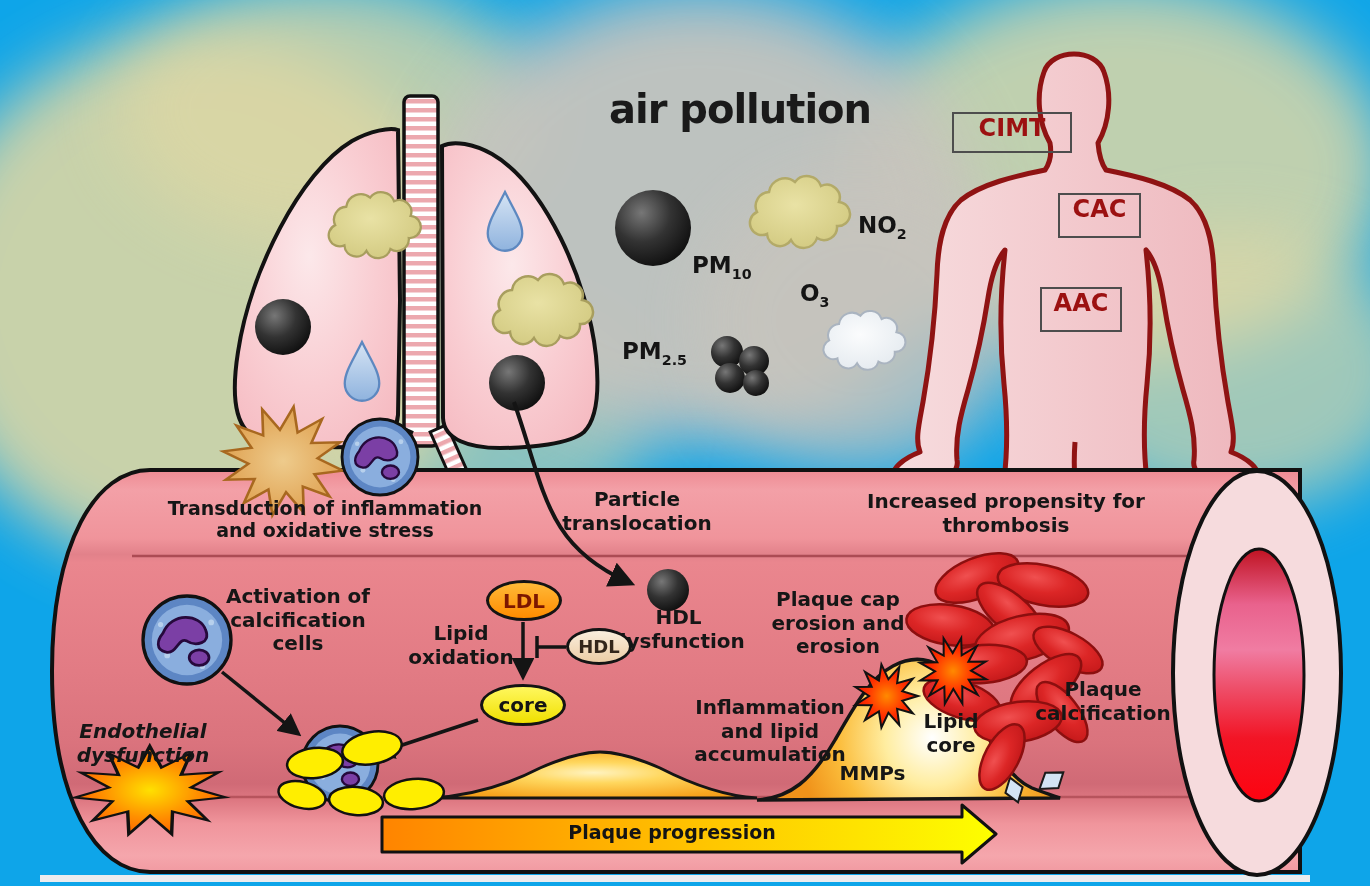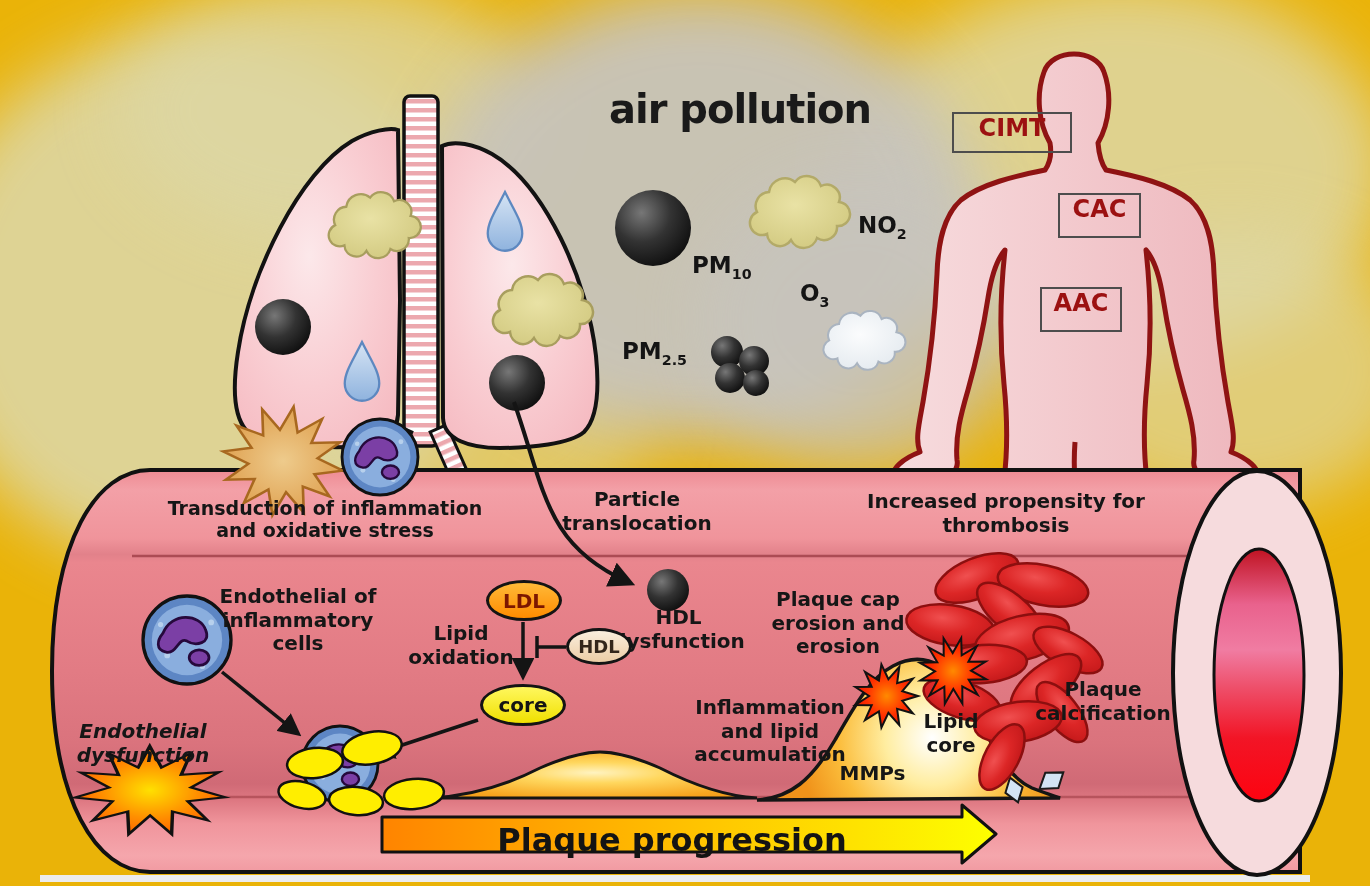--- a/index.html
+++ b/index.html
@@ -1,29 +1,29 @@
 <!DOCTYPE html>
 <html><head>
 <meta charset="utf-8">
 <style>
   html,body{margin:0;padding:0;background:#fff;}
-  .canvas{position:relative;width:1370px;height:886px;background:#eab308;overflow:hidden;
+  .canvas{position:relative;width:1370px;height:886px;background:#0ea5e9;overflow:hidden;
           font-family:"DejaVu Sans","Liberation Sans",sans-serif;}
   .canvas svg.art{position:absolute;left:0;top:0;}
   .lbl{position:absolute;font-weight:bold;color:#161616;text-align:center;line-height:1.18;
        font-size:20px;z-index:3;}
   .title{position:absolute;font-weight:bold;color:#1a1a1a;font-size:40px;letter-spacing:-1px;
          text-align:center;z-index:3;}
   .marker-box{position:absolute;border:2px solid #4d4d4d;color:#9c1111;font-weight:bold;
               display:flex;justify-content:center;z-index:3;background:transparent;}
   .badge{position:absolute;border:3px solid #141414;border-radius:50%;display:flex;align-items:center;
          justify-content:center;font-weight:bold;z-index:3;}
   .plabel{position:absolute;font-weight:bold;color:#141414;font-size:23px;z-index:3;}
   .plabel sub{font-size:62%;}
-  .arrow-text{position:absolute;font-weight:bold;color:#141414;font-size:32px;text-align:center;z-index:3;}
+  .arrow-text{position:absolute;font-weight:bold;color:#141414;font-size:19px;text-align:center;z-index:3;}
 </style>
 </head>
 <body>
 
 <div class="canvas">
 
 <svg class="art" width="1370" height="886" viewBox="0 0 1370 886">
   <defs>
     <filter id="soft" x="-60%" y="-60%" width="220%" height="220%">
           <feGaussianBlur stdDeviation="32"></feGaussianBlur>
@@ -265,21 +265,21 @@
 <div class="marker-box" style="left:1058px;top:193px;width:79px;height:41px;font-size:24px;">
       <span>CAC</span>
     </div>
 <div class="marker-box" style="left:1040px;top:287px;width:78px;height:41px;font-size:24px;">
       <span>AAC</span>
     </div>
 
 <div class="lbl" style="left:150px;top:497px;width:350px;font-size:19px;">Transduction of inflammation and oxidative stress</div>
 <div class="lbl" style="left:552px;top:488px;width:170px;">Particle translocation</div>
 <div class="lbl" style="left:851px;top:490px;width:310px;">Increased propensity for thrombosis</div>
-<div class="lbl" style="left:212px;top:585px;width:172px;">Endothelial of inflammatory cells</div>
+<div class="lbl" style="left:212px;top:585px;width:172px;">Activation of calcification cells</div>
 <div class="lbl" style="left:401px;top:622px;width:120px;">Lipid oxidation</div>
 <div class="lbl" style="left:606px;top:606px;width:145px;">HDL dysfunction</div>
 <div class="lbl" style="left:656px;top:696px;width:160px;margin-left:34px;">Inflammation and lipid accumulation</div>
 <div class="lbl" style="left:759px;top:588px;width:158px;">Plaque cap erosion and erosion</div>
 <div class="lbl" style="left:1018px;top:678px;width:170px;">Plaque calcification</div>
 <div class="lbl" style="left:68px;top:720px;width:150px;font-style:italic;">Endothelial dysfunction</div>
 <div class="lbl" style="left:916px;top:710px;width:70px;">Lipid core</div>
 <div class="lbl" style="left:835px;top:762px;width:75px;">MMPs</div>
 <div class="arrow-text" style="left:422px;top:821px;width:500px;">Plaque progression</div>
 

